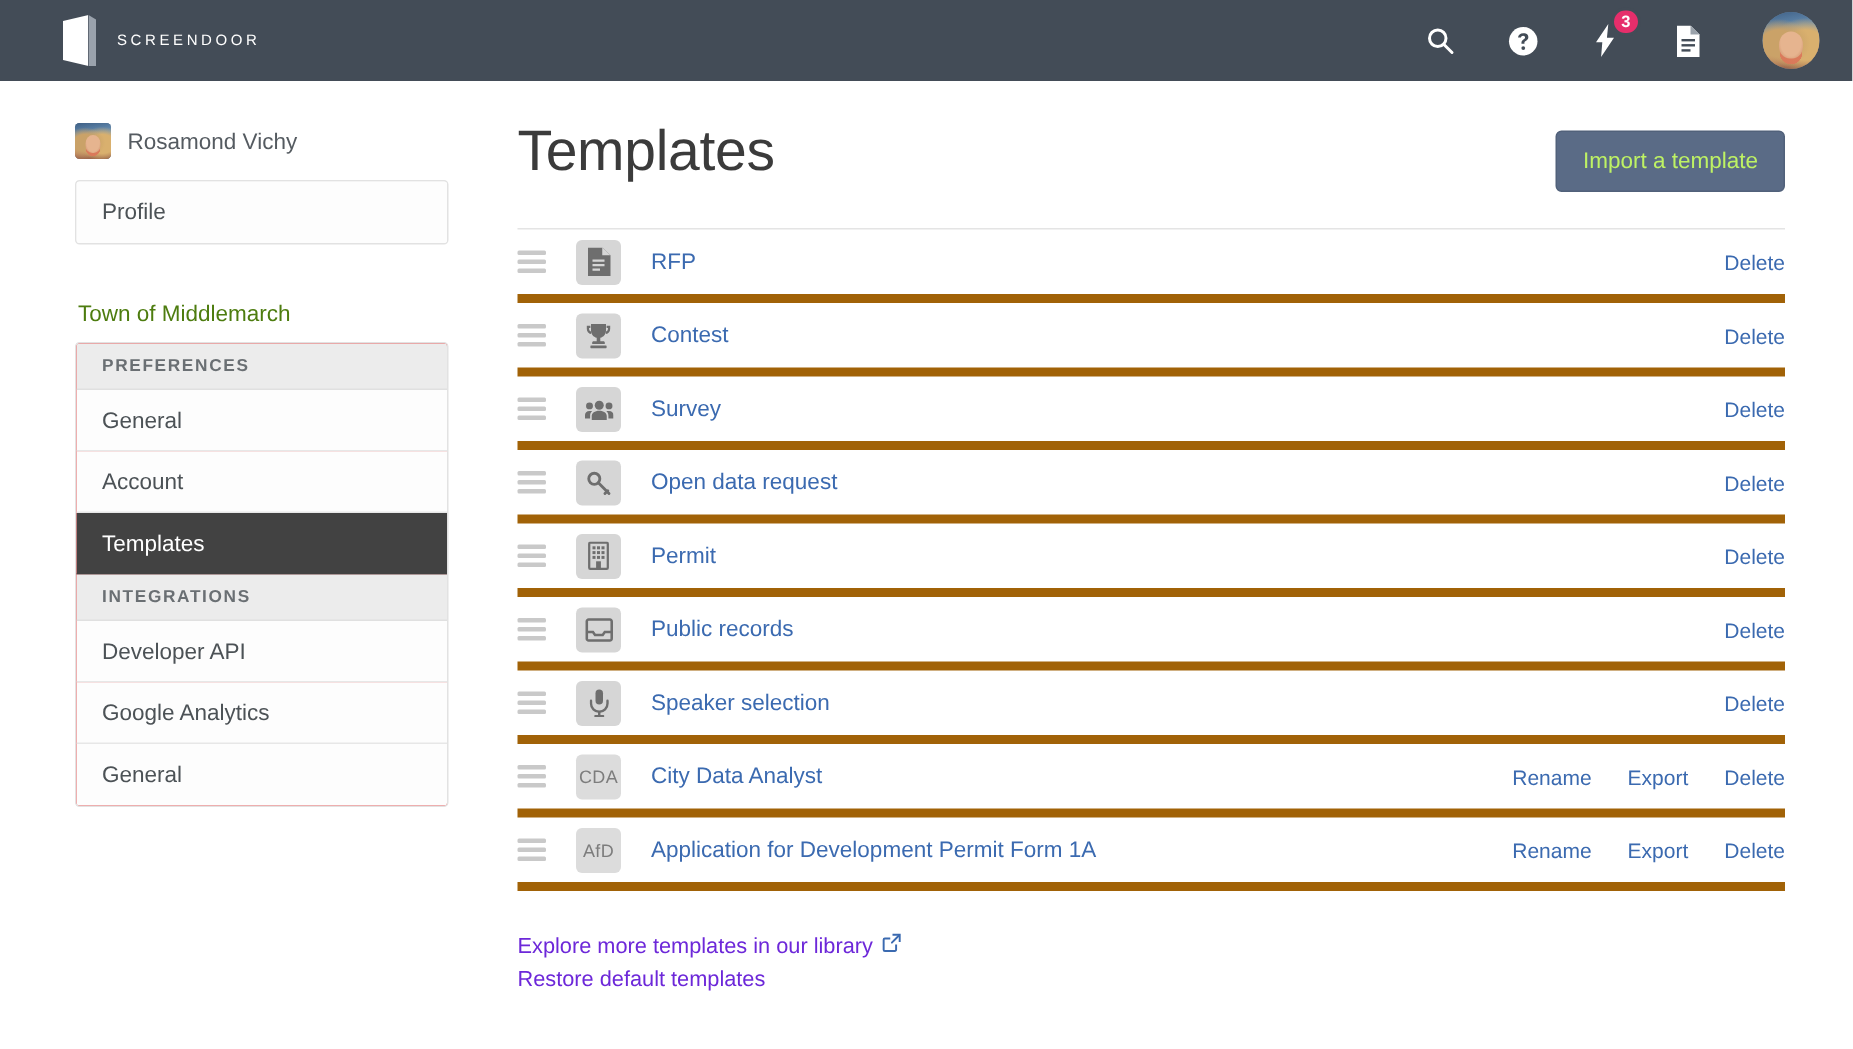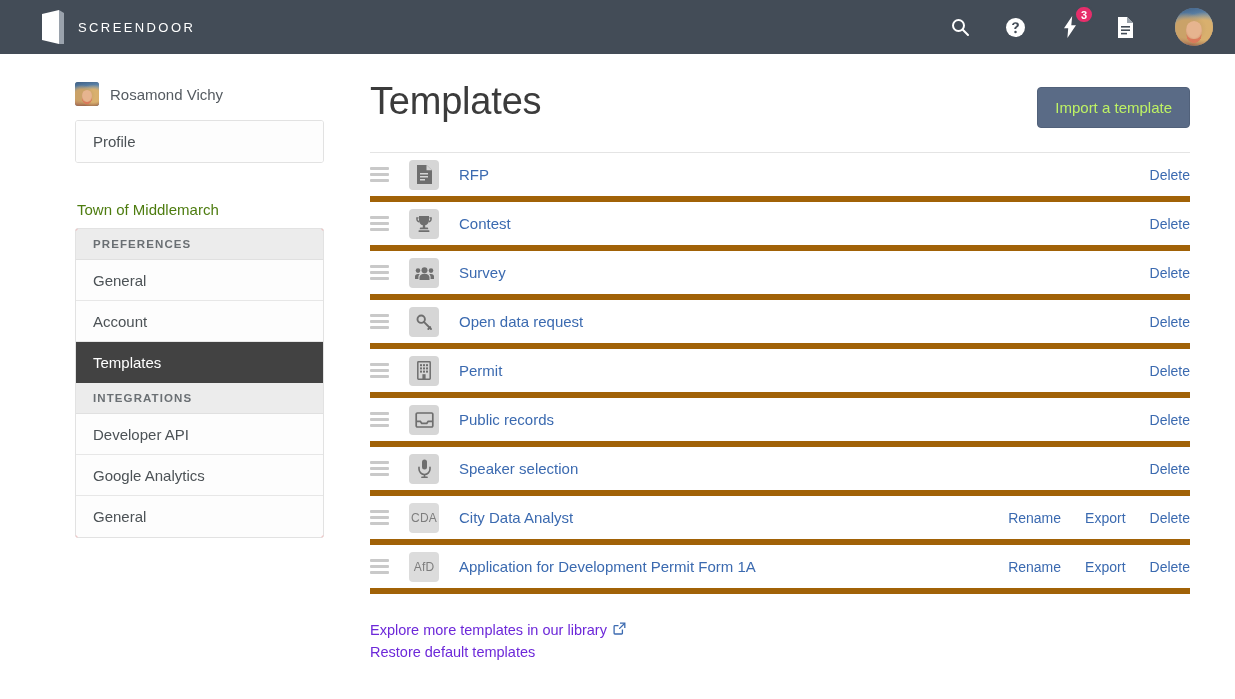--- a/index.html
+++ b/index.html
@@ -40,21 +40,21 @@
   }
   .door-logo .edge {
     position: absolute;
     left: 17px; top: 0;
     width: 5px; height: 34px;
     background: #9aa2ac;
     clip-path: polygon(0 0, 100% 3px, 100% 100%, 0 100%);
   }
   .brand-name {
     color: #ffffff;
-    font-size: 13px;
+    font-size: 10px;
     letter-spacing: 2.4px;
     font-weight: 400;
   }
   .nav-right {
     margin-left: auto;
     display: flex;
     align-items: center;
     gap: 33px;
   }
   .nav-icon {
@@ -99,21 +99,21 @@
   }
   .face::after {
     content:"";
     position:absolute; left:28%; top:34%;
     width:44%; height:48%;
     border-radius: 50% 50% 45% 45%;
     background: radial-gradient(ellipse at 50% 40%, #e6b48f 0 60%, #c98a63 100%);
   }
 
   
-  .page { display: flex; margin-left: 25px; }
+  .page { display: flex; }
 
   
   .sidebar {
     width: 300px;
     padding: 28px 0 0 50px;
     flex: 0 0 300px;
   }
   .user-row {
     display: flex;
     align-items: center;

